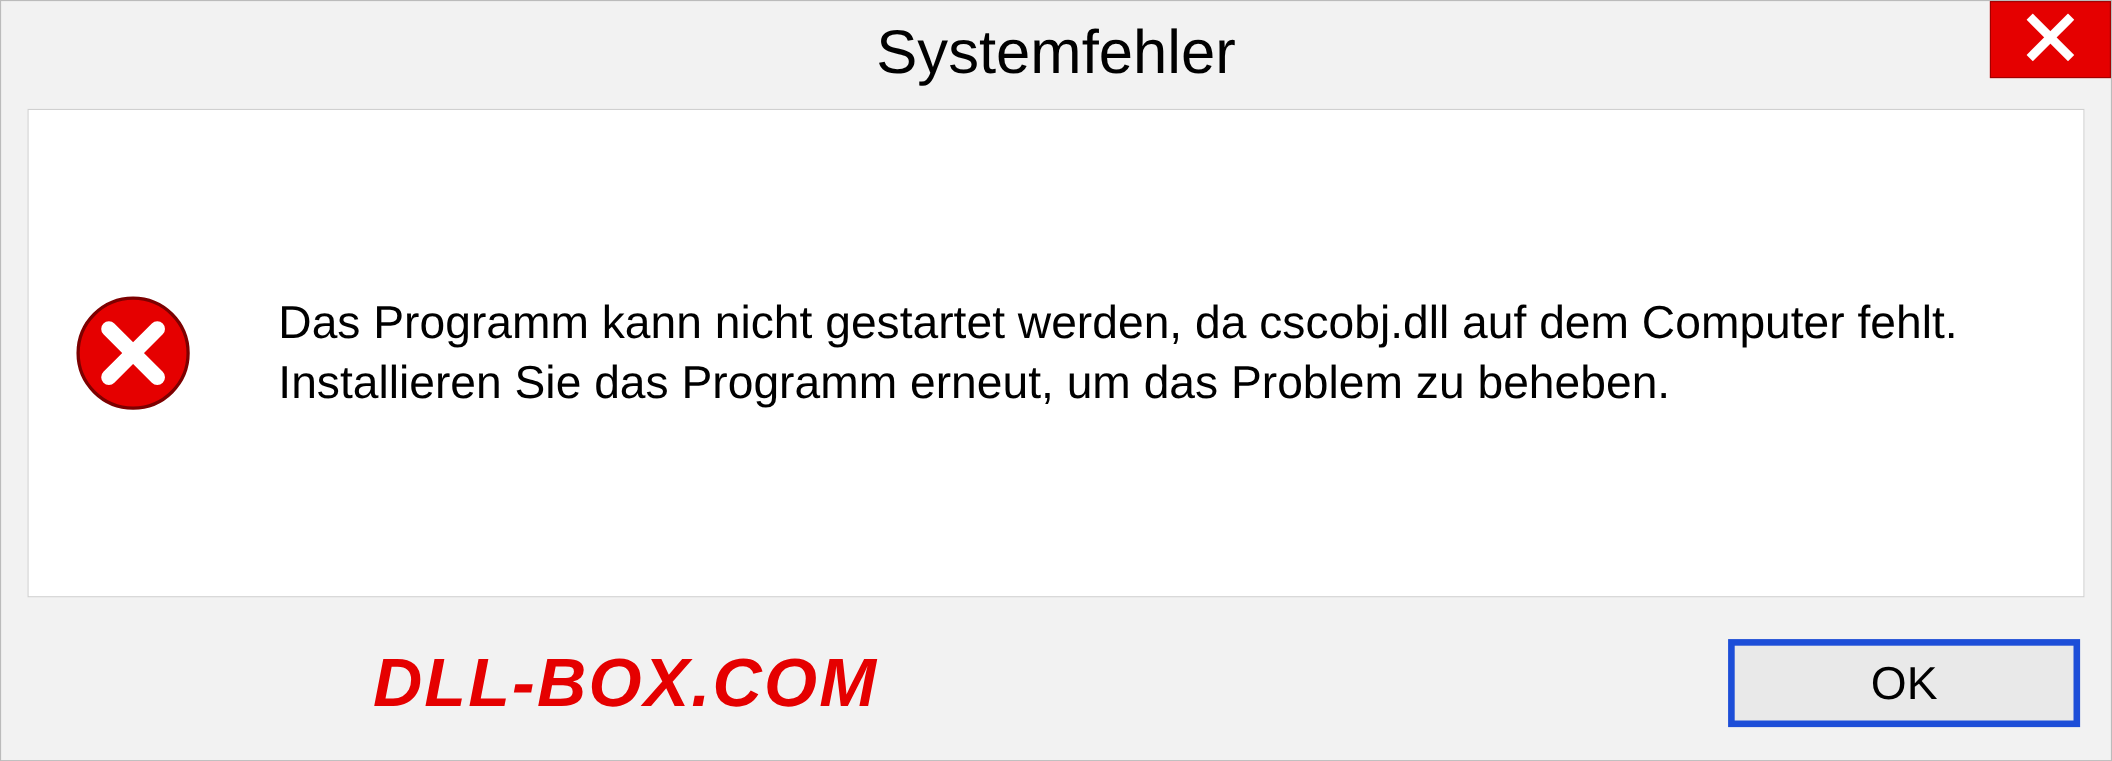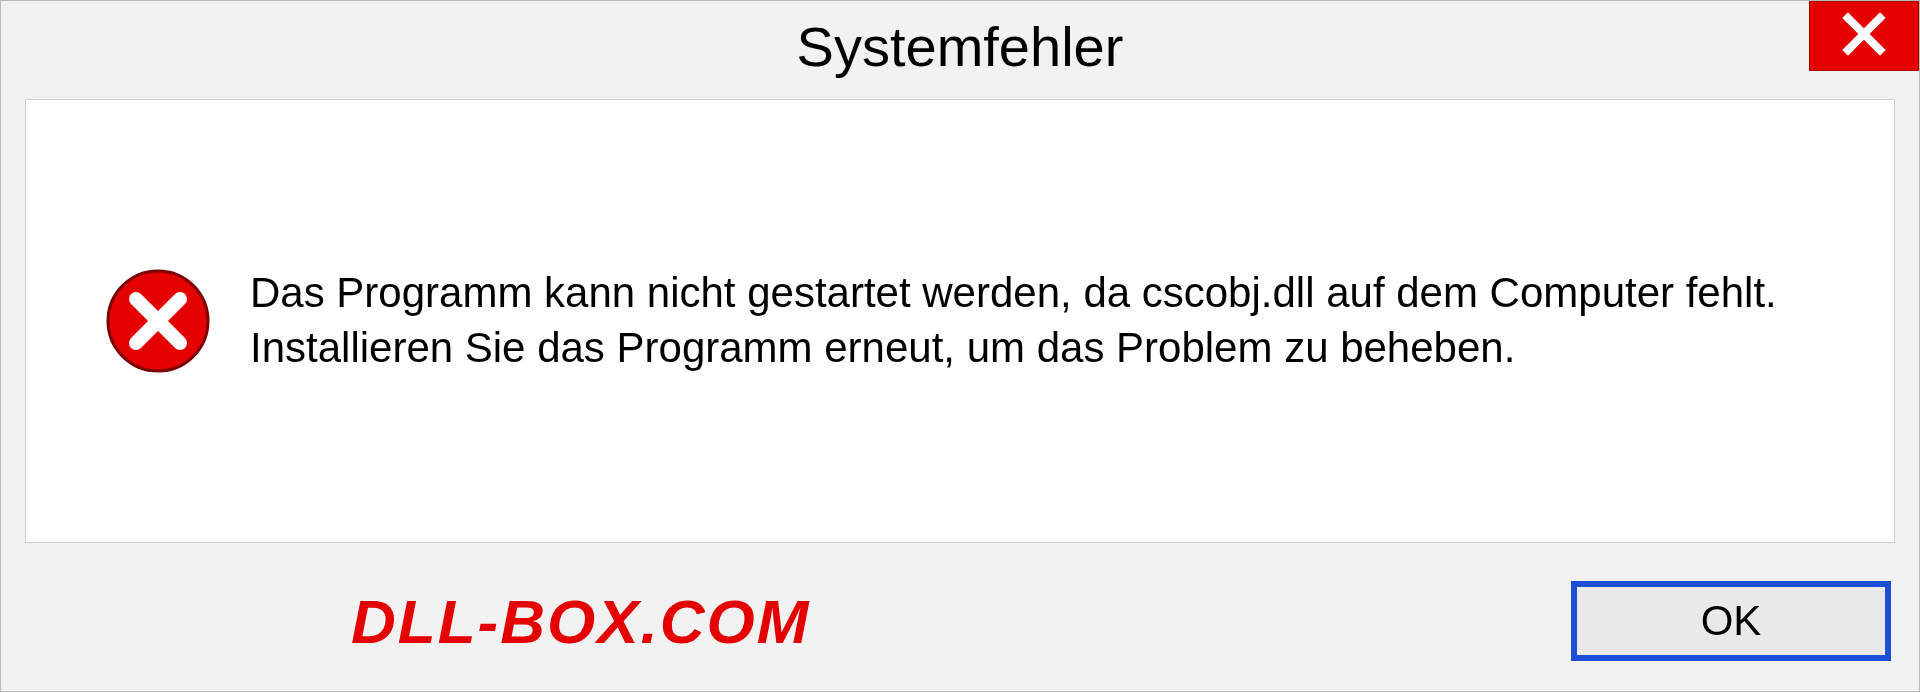--- a/index.html
+++ b/index.html
@@ -52,21 +52,22 @@
       width: 44px;
       height: 44px;
     }
     .content-panel {
       margin: 8px 24px 18px 24px;
       flex: 1;
       background: #fff;
       border: 1px solid #d0d0d0;
       display: flex;
       align-items: center;
-      padding: 60px 80px;
+      padding: 60px 43px;
+      gap: 40px;
     }
     .error-icon {
       flex-shrink: 0;
       width: 104px;
       height: 104px;
       margin-right: 40px;
       display: flex;
       align-items: center;
       justify-content: center;
     }
@@ -76,21 +77,21 @@
     }
     .message {
       font-size: 42px;
       line-height: 1.3;
       color: #000;
     }
     .footer {
       display: flex;
       align-items: center;
       justify-content: space-between;
-      padding: 18px 28px 28px 40px;
+      padding: 18px 28px 28px 28px;
       height: 130px;
     }
     .watermark {
       font-size: 62px;
       font-weight: 900;
       font-style: italic;
       color: #e50000;
       letter-spacing: 2px;
       margin-left: 310px;
     }

